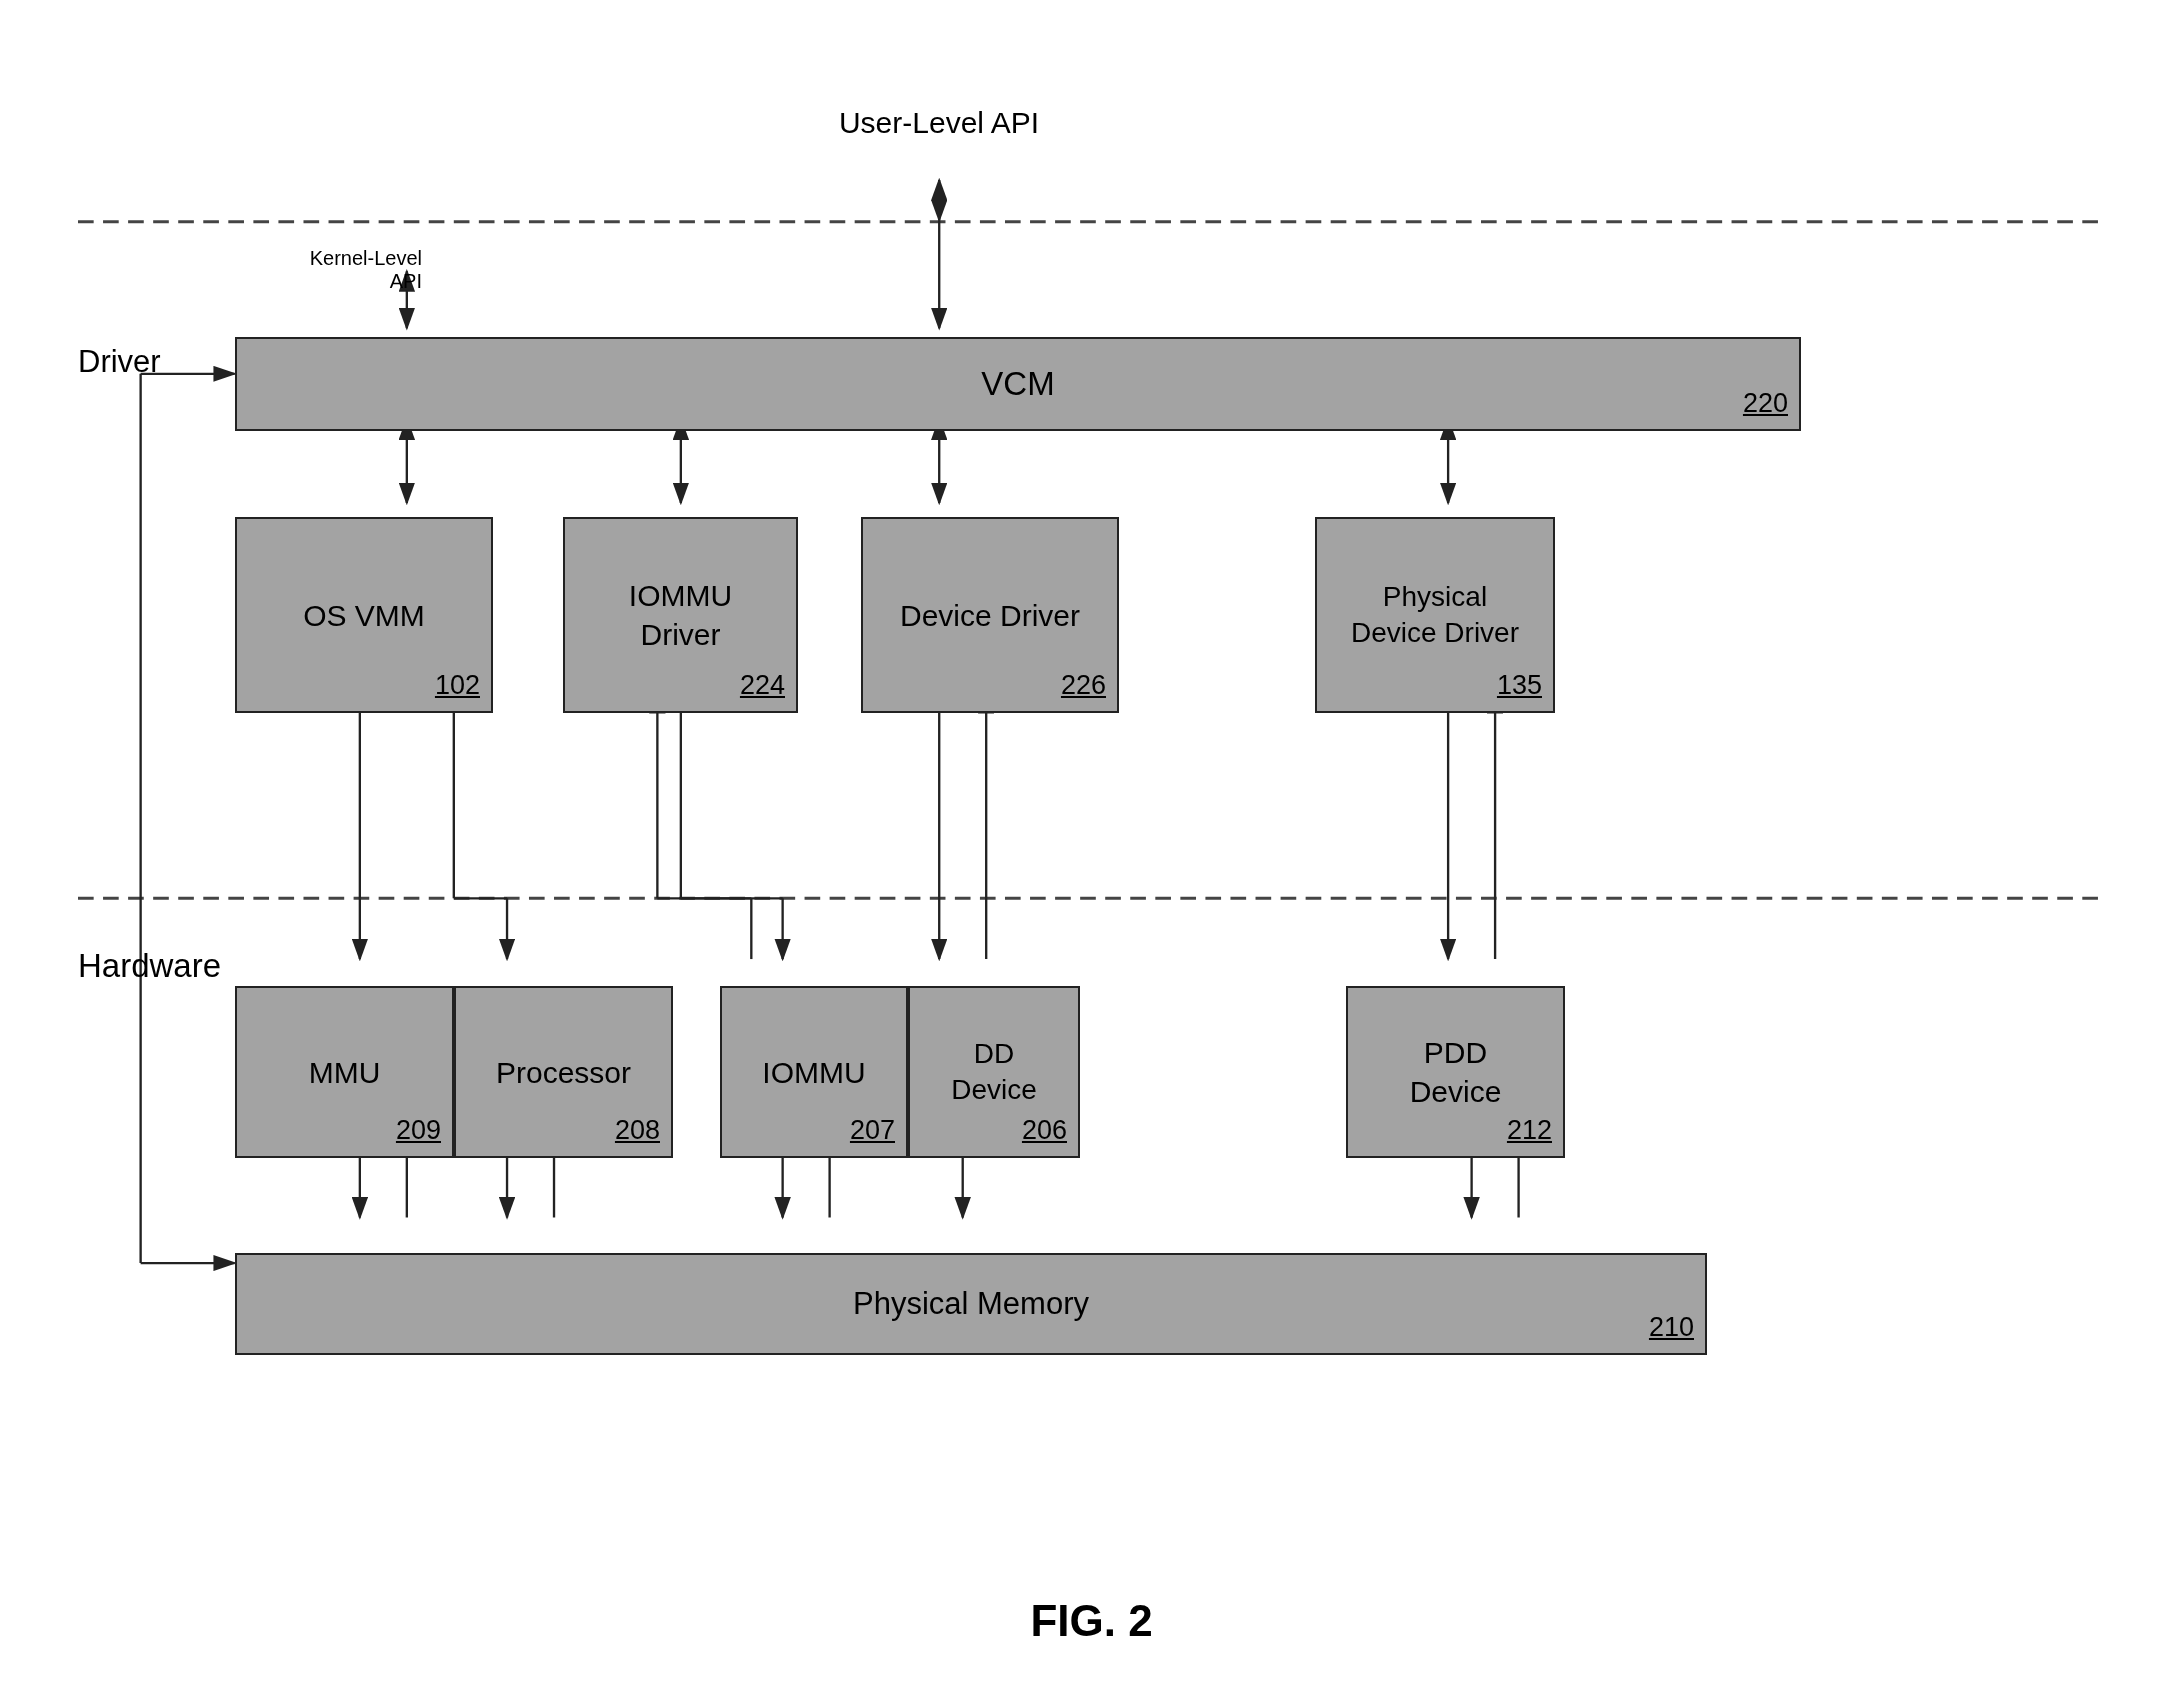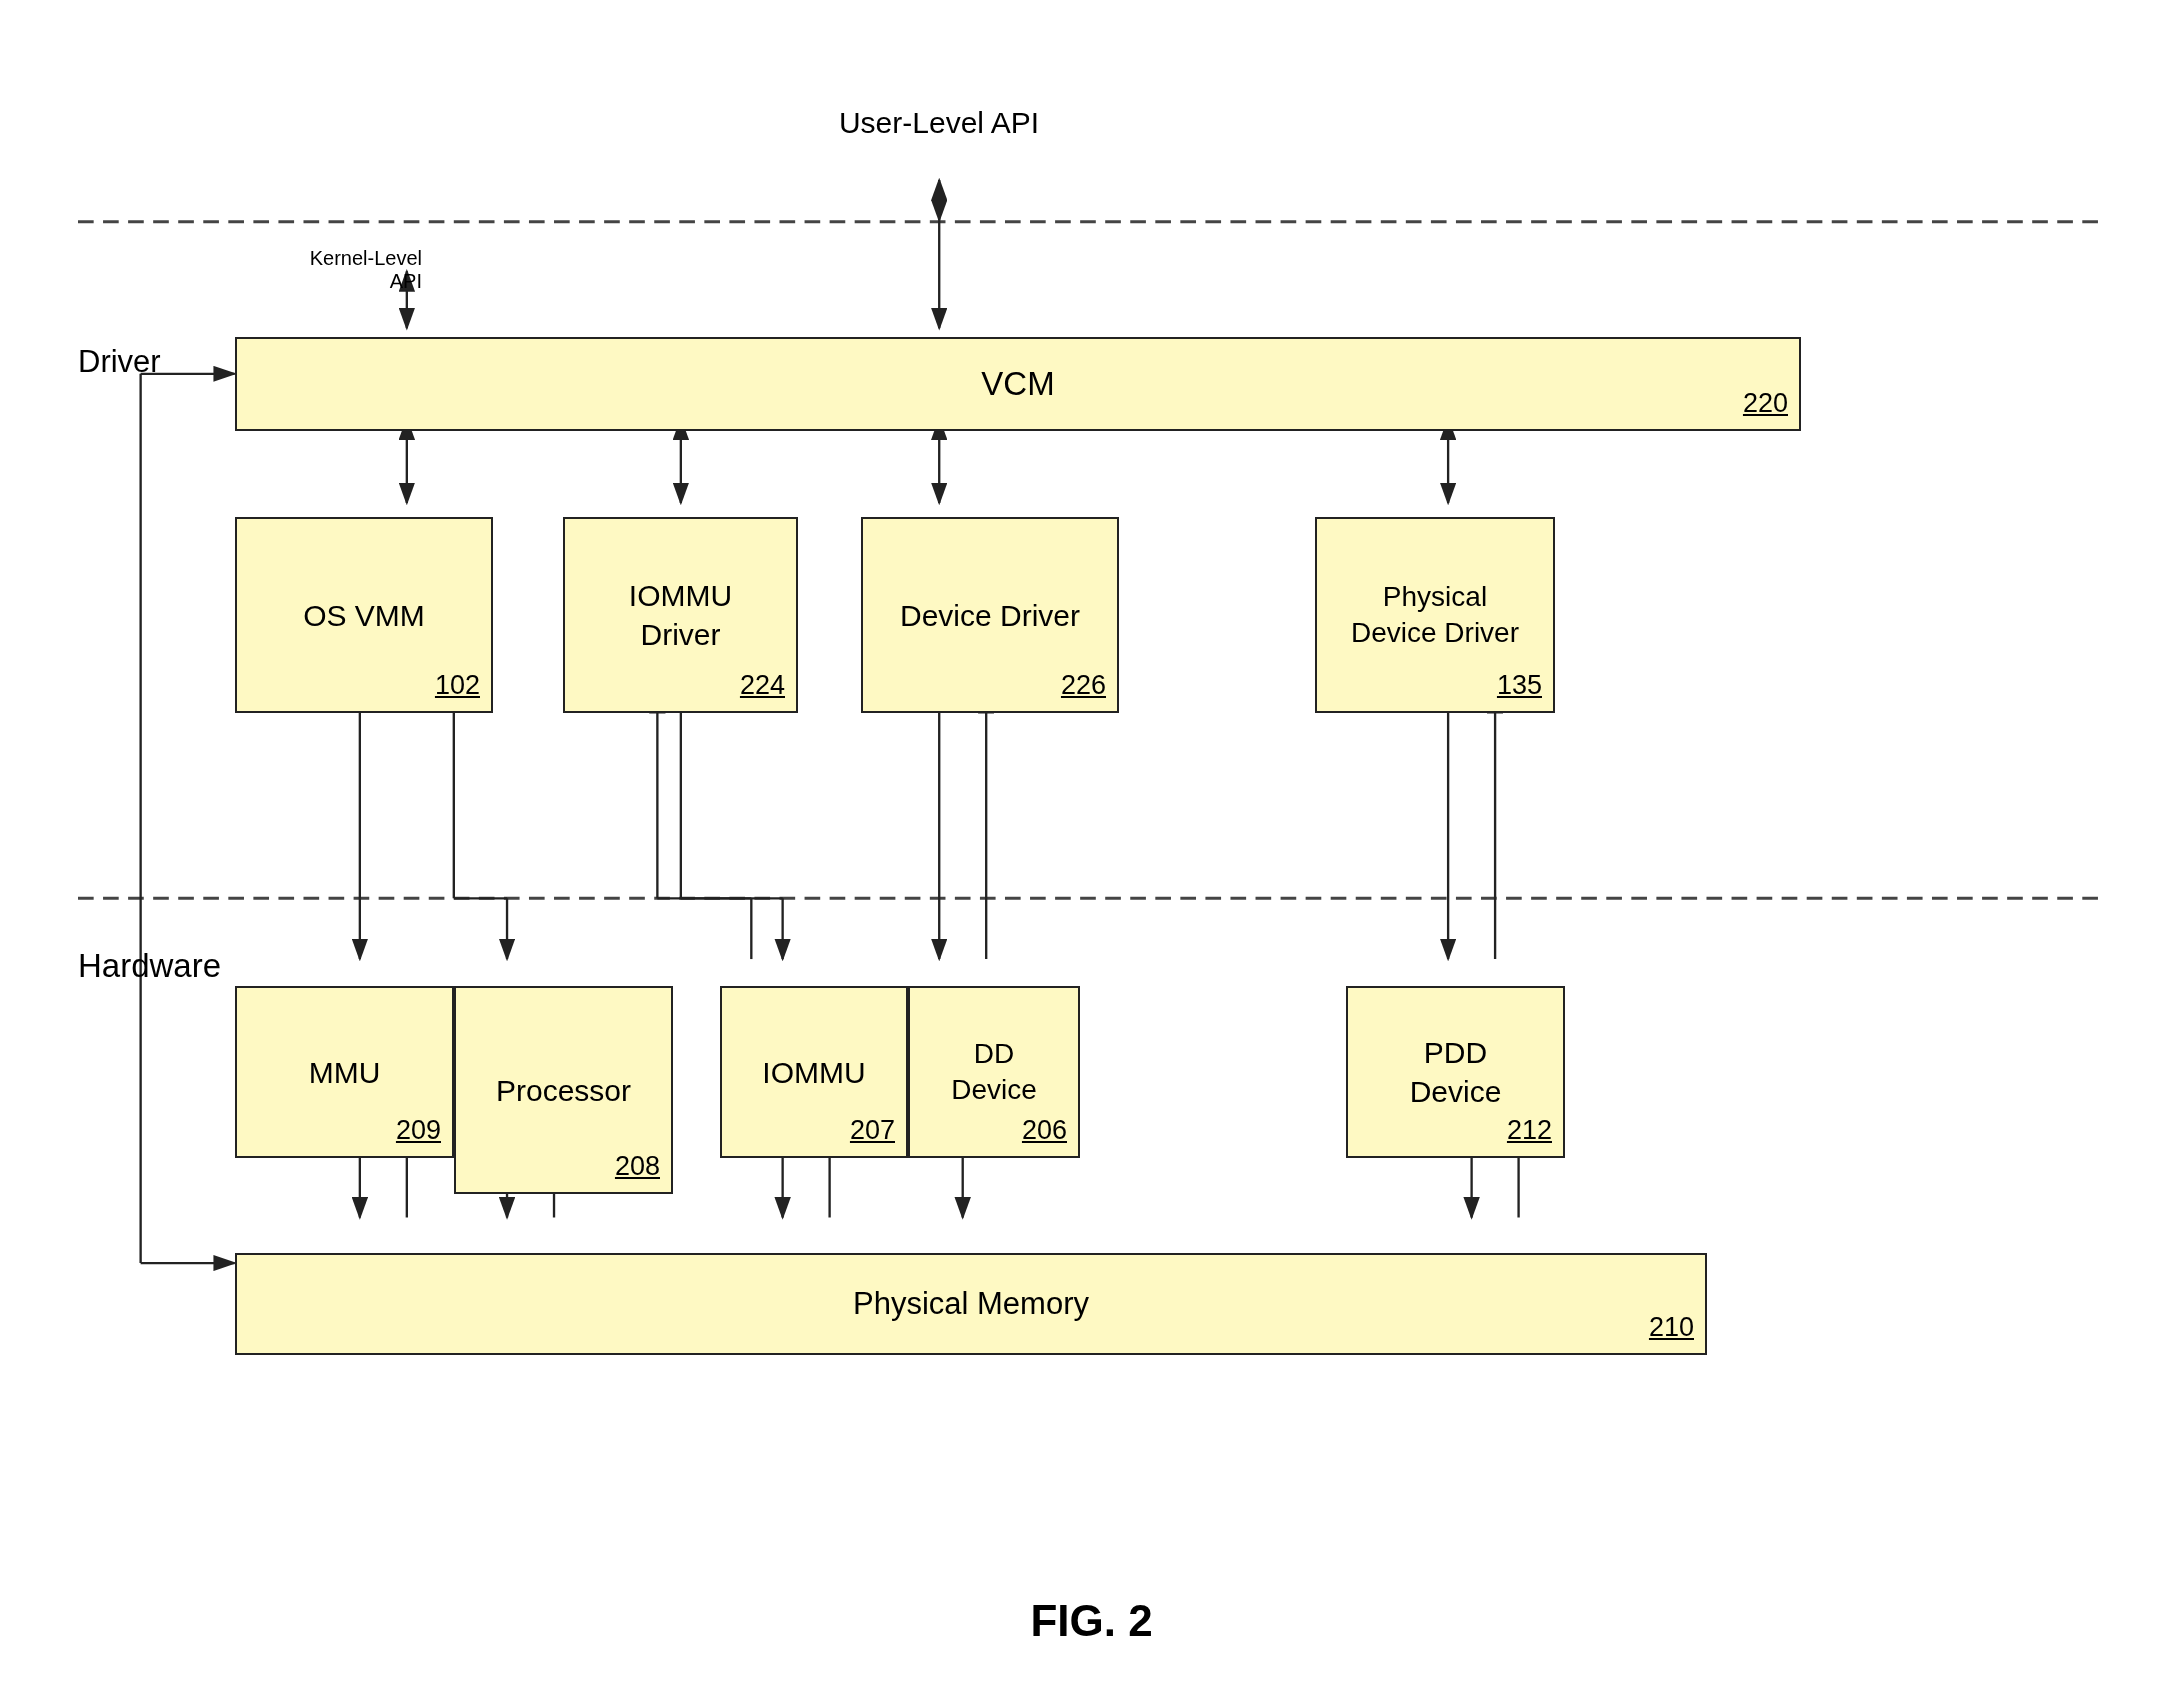--- a/index.html
+++ b/index.html
@@ -15,21 +15,21 @@
       position: absolute;
       top: 47px;
       left: 78px;
       right: 78px;
       bottom: 78px;
     }
     
     .box {
       position: absolute;
       border: 2.3px solid #222;
-      background: #fef9c3;
+      background: #a3a3a3;
       display: flex;
       flex-direction: column;
       align-items: center;
       justify-content: center;
       text-align: center;
       font-size: 28px;
       line-height: 1.3;
     }
     .ref-num {
       text-decoration: underline;
@@ -191,21 +191,21 @@
   <div class="box" style="top: 470px; left: 1237px; width: 240px; height: 196px; font-size: 28px;">
     Physical<br>Device Driver
     <span class="ref-num">135</span>
   </div>
 
   <div class="box" style="top: 939px; left: 157px; width: 219px; height: 172px; font-size: 30px;">
     MMU
     <span class="ref-num">209</span>
   </div>
 
-  <div class="box" style="top: 939px; left: 376px; width: 219px; height: 208px; font-size: 30px; text-align: right;">
+  <div class="box" style="top: 939px; left: 376px; width: 219px; height: 172px; font-size: 30px; text-align: right;">
     Processor
     <span class="ref-num">208</span>
   </div>
 
   <div class="box" style="top: 939px; left: 642px; width: 188px; height: 172px; font-size: 30px;">
     IOMMU
     <span class="ref-num">207</span>
   </div>
 
   <div class="box" style="top: 939px; left: 830px; width: 172px; height: 172px; font-size: 28px;">

